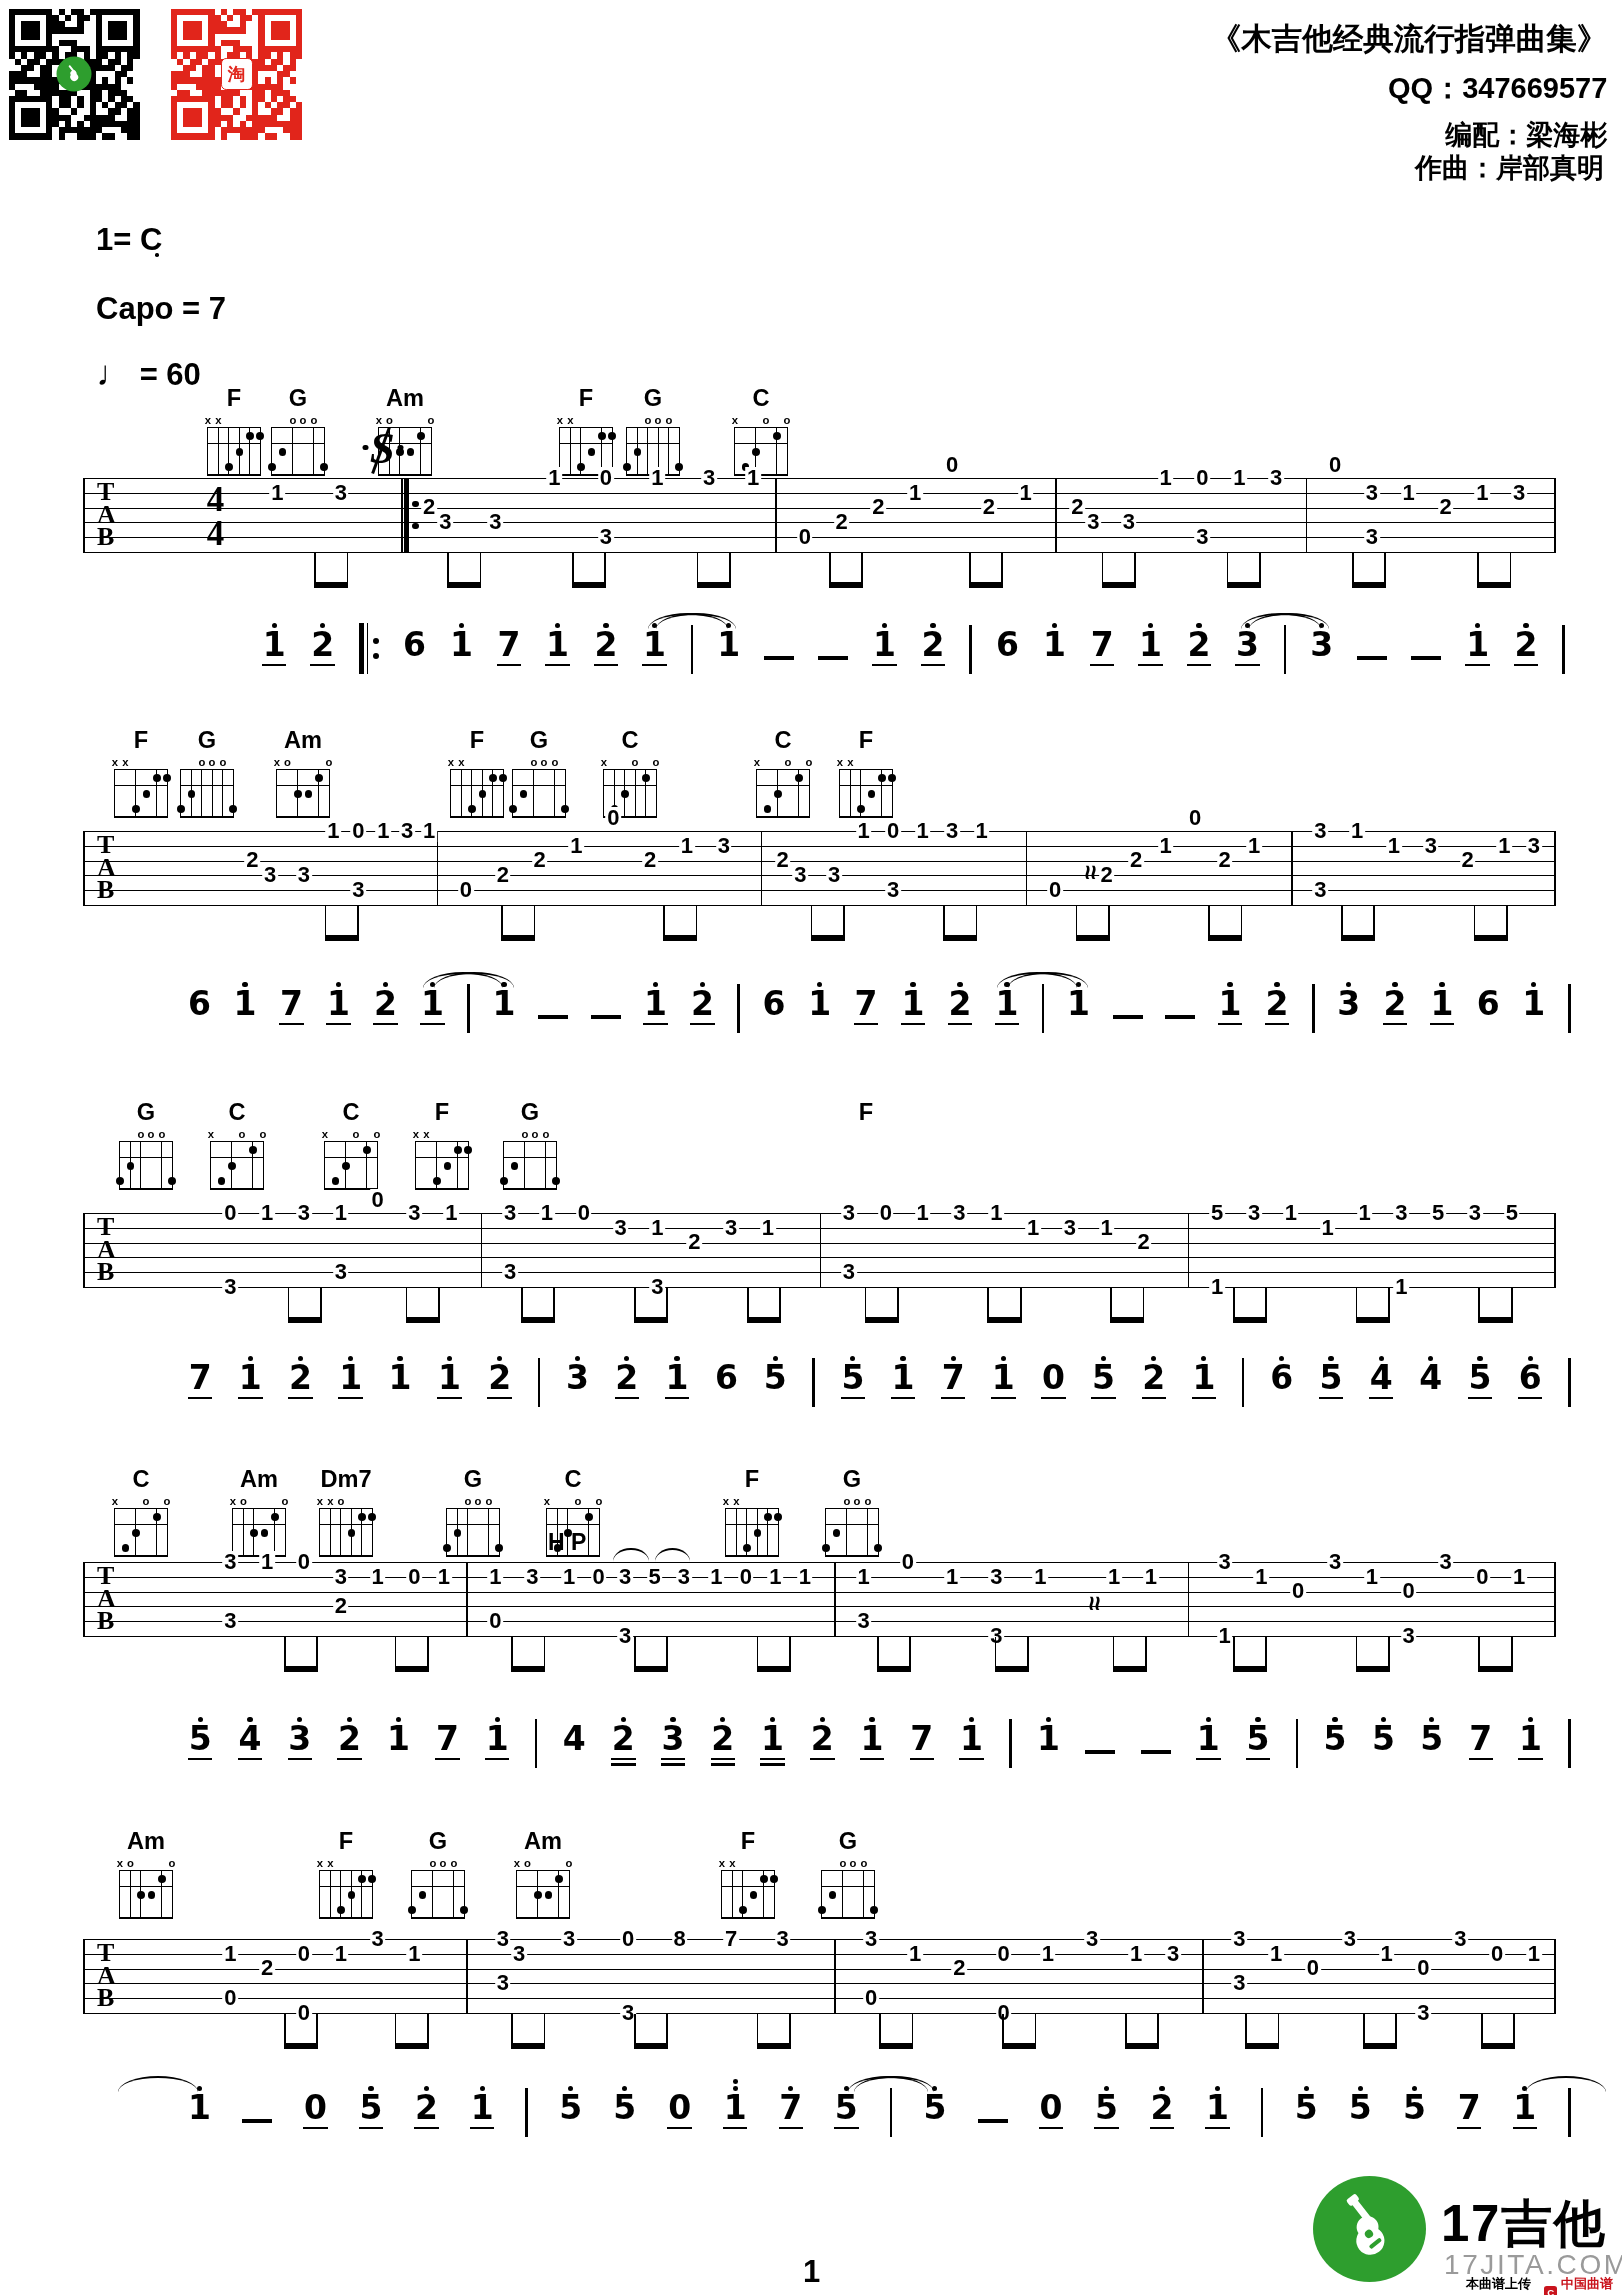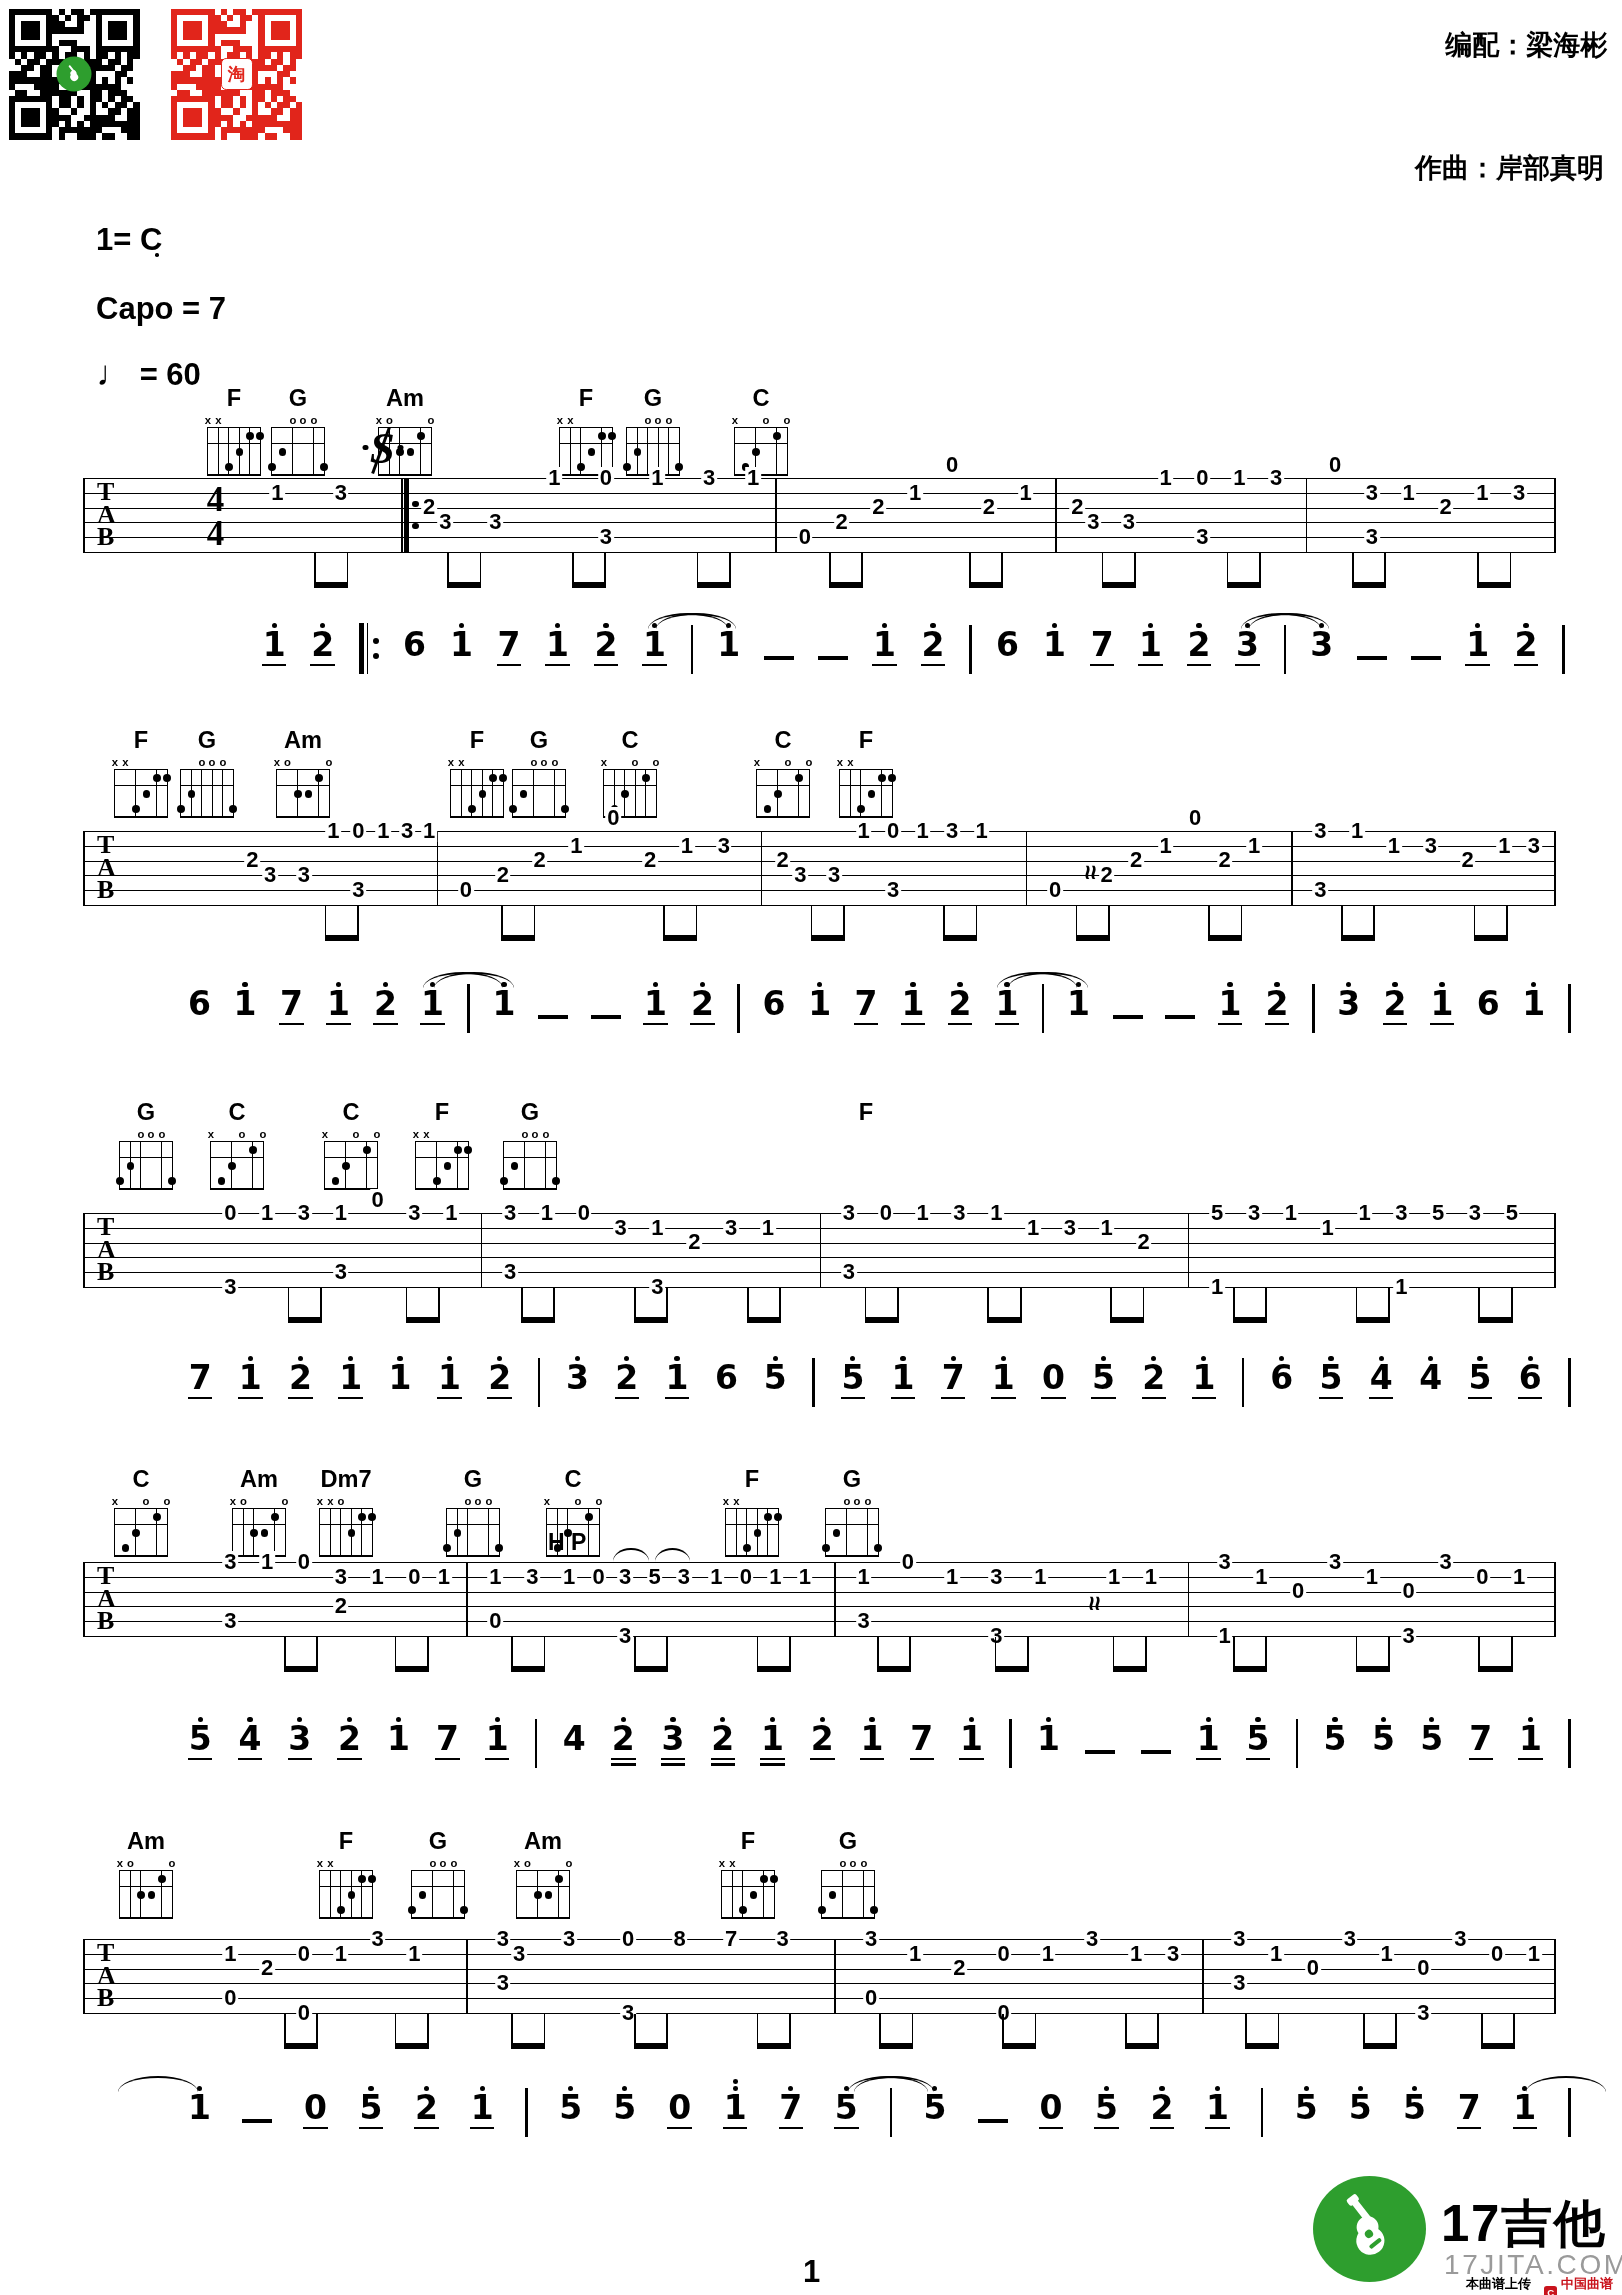--- a/index.html
+++ b/index.html
@@ -999,20 +999,22 @@
       <i class=""></i>
       <i class="on"></i>
       <i class="on"></i>
       <span class="badge">
         <span class="badge-sq">淘</span>
       </span>
     </div>
   <span class="tiny-dot" style="left:155px;top:253px;"></span>
 
   <div class="pubbox">
+    <div class="pub-series">《木吉他经典流行指弹曲集》</div>
+    <div class="pub-qq">QQ：347669577</div>
     <div class="pub-arr">编配：梁海彬</div>
   </div>
   <div class="composer">作曲：岸部真明</div>
 
   <div class="meta" style="top:222px;">1=  C</div>
   <div class="meta" style="top:291px;">Capo = 7</div>
   <div class="meta" style="top:353px;">
     <span class="note">♩</span>
     <span>= 60</span>
   </div>

